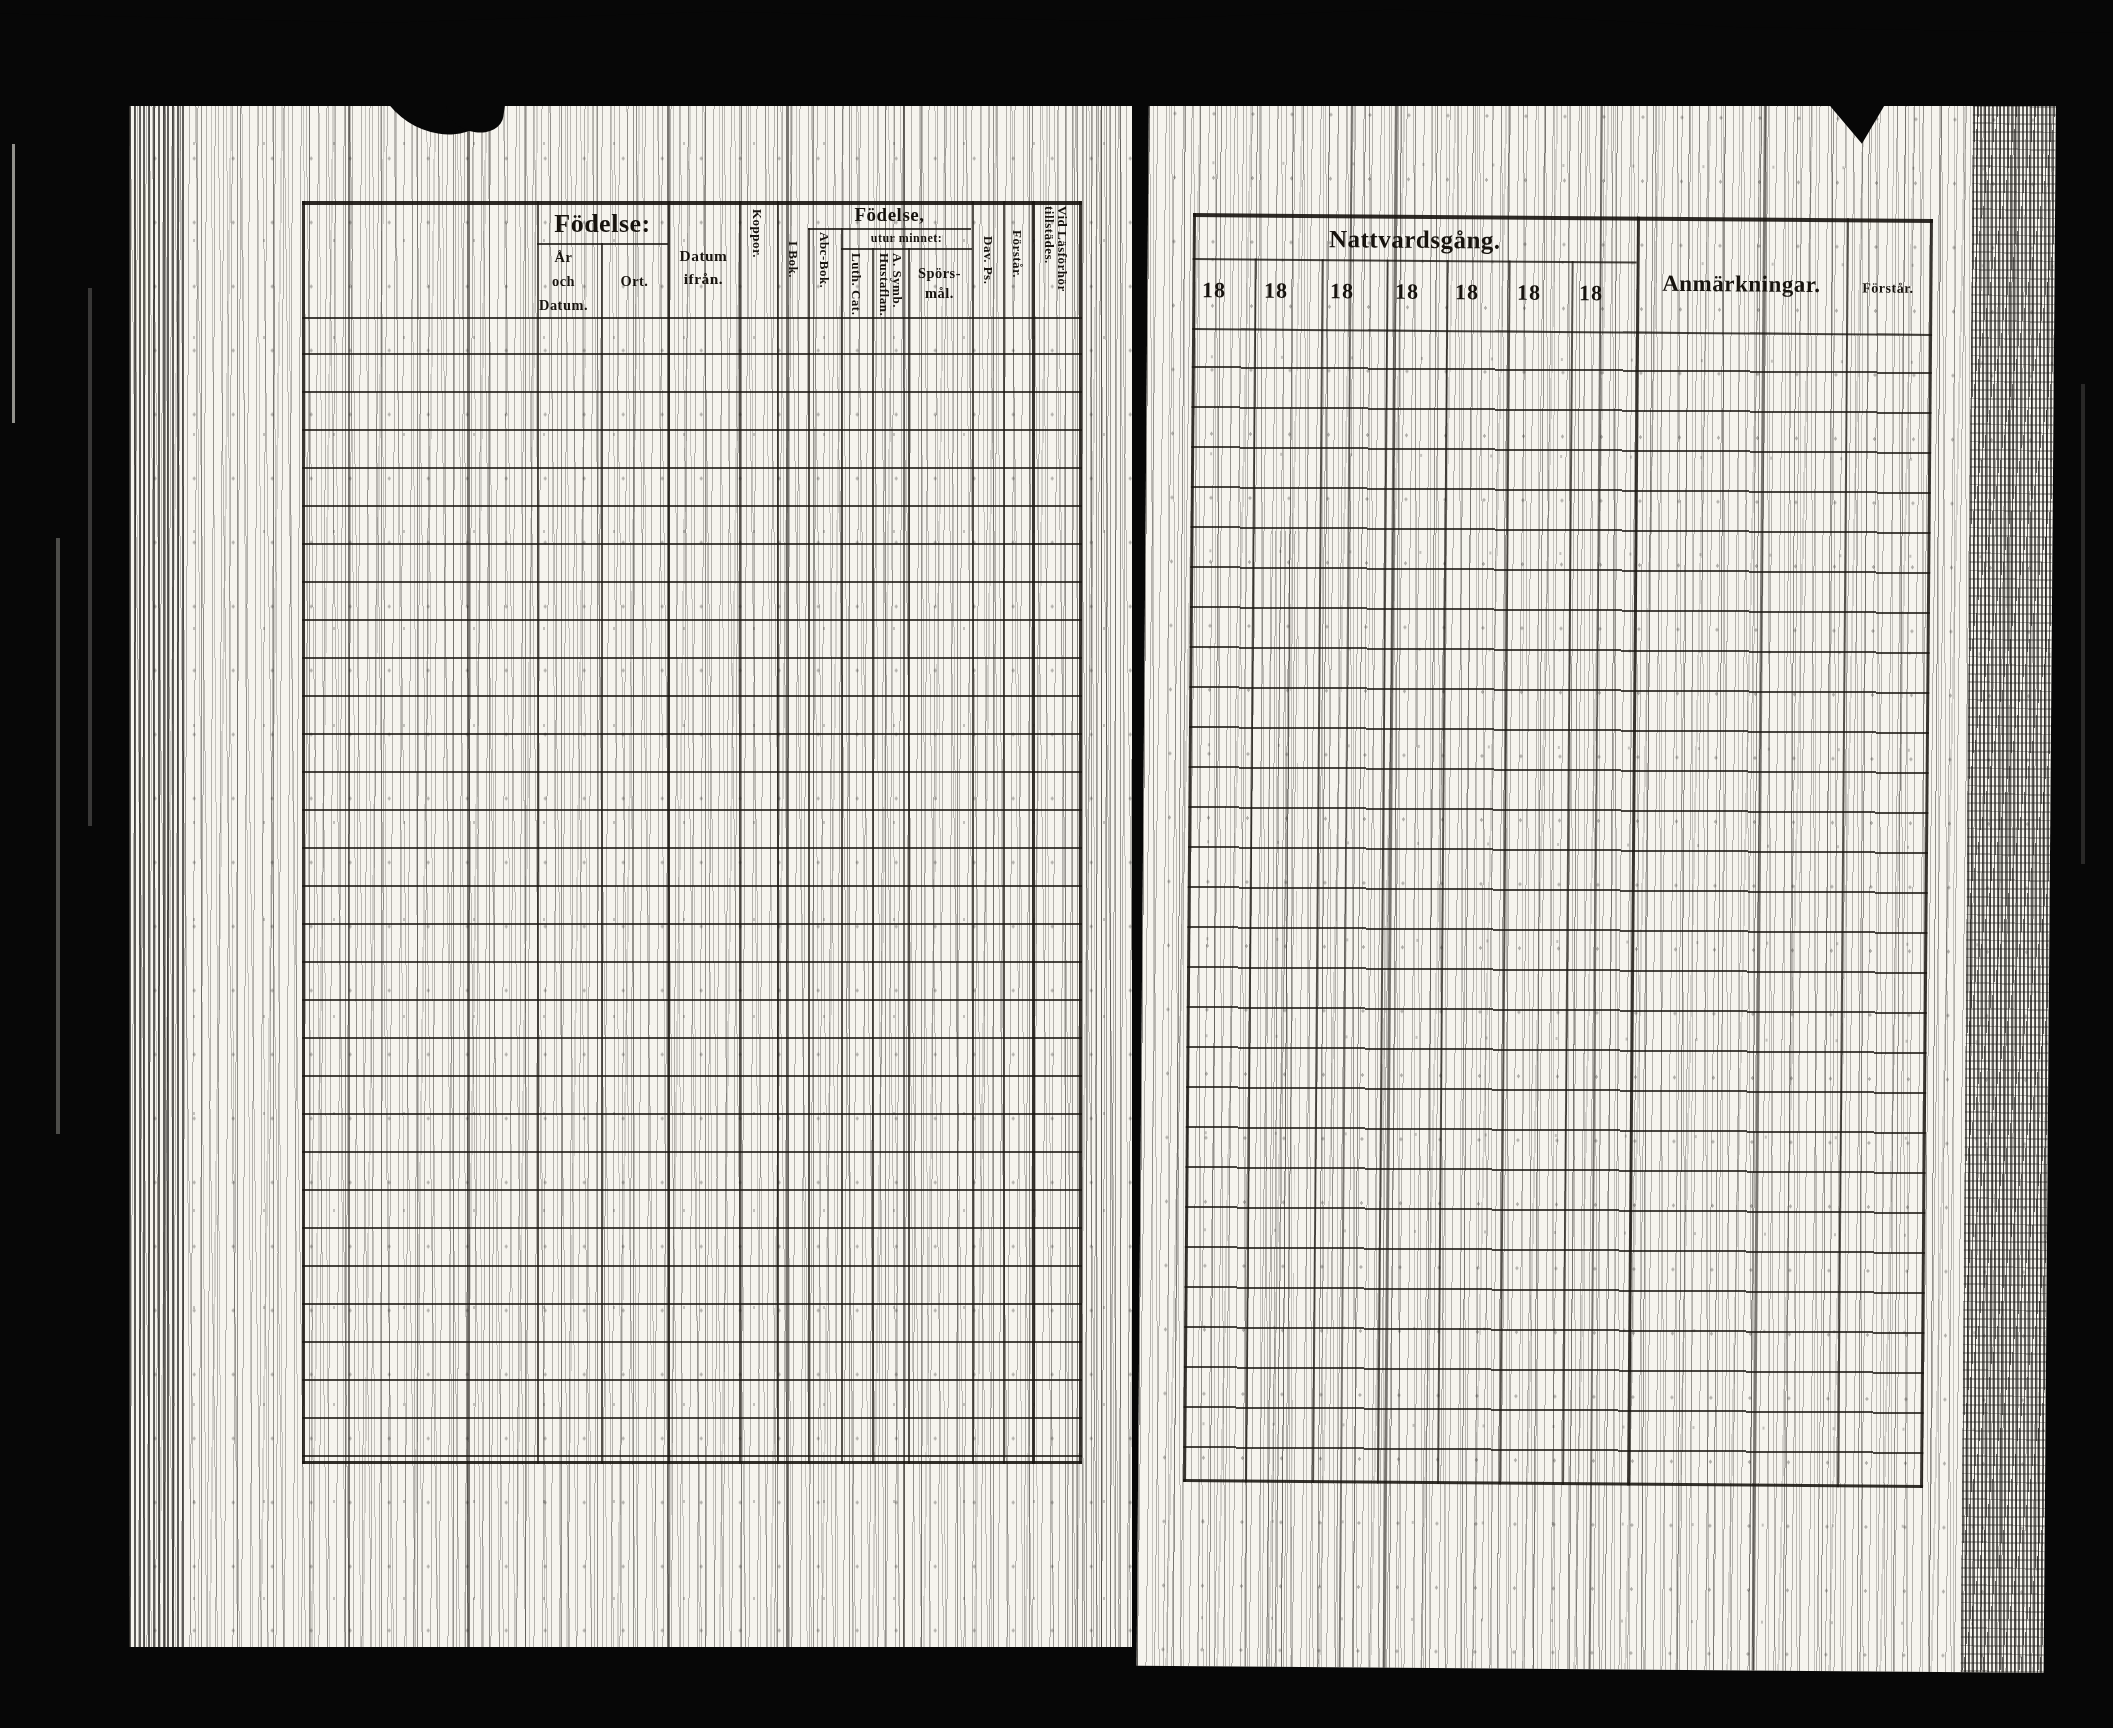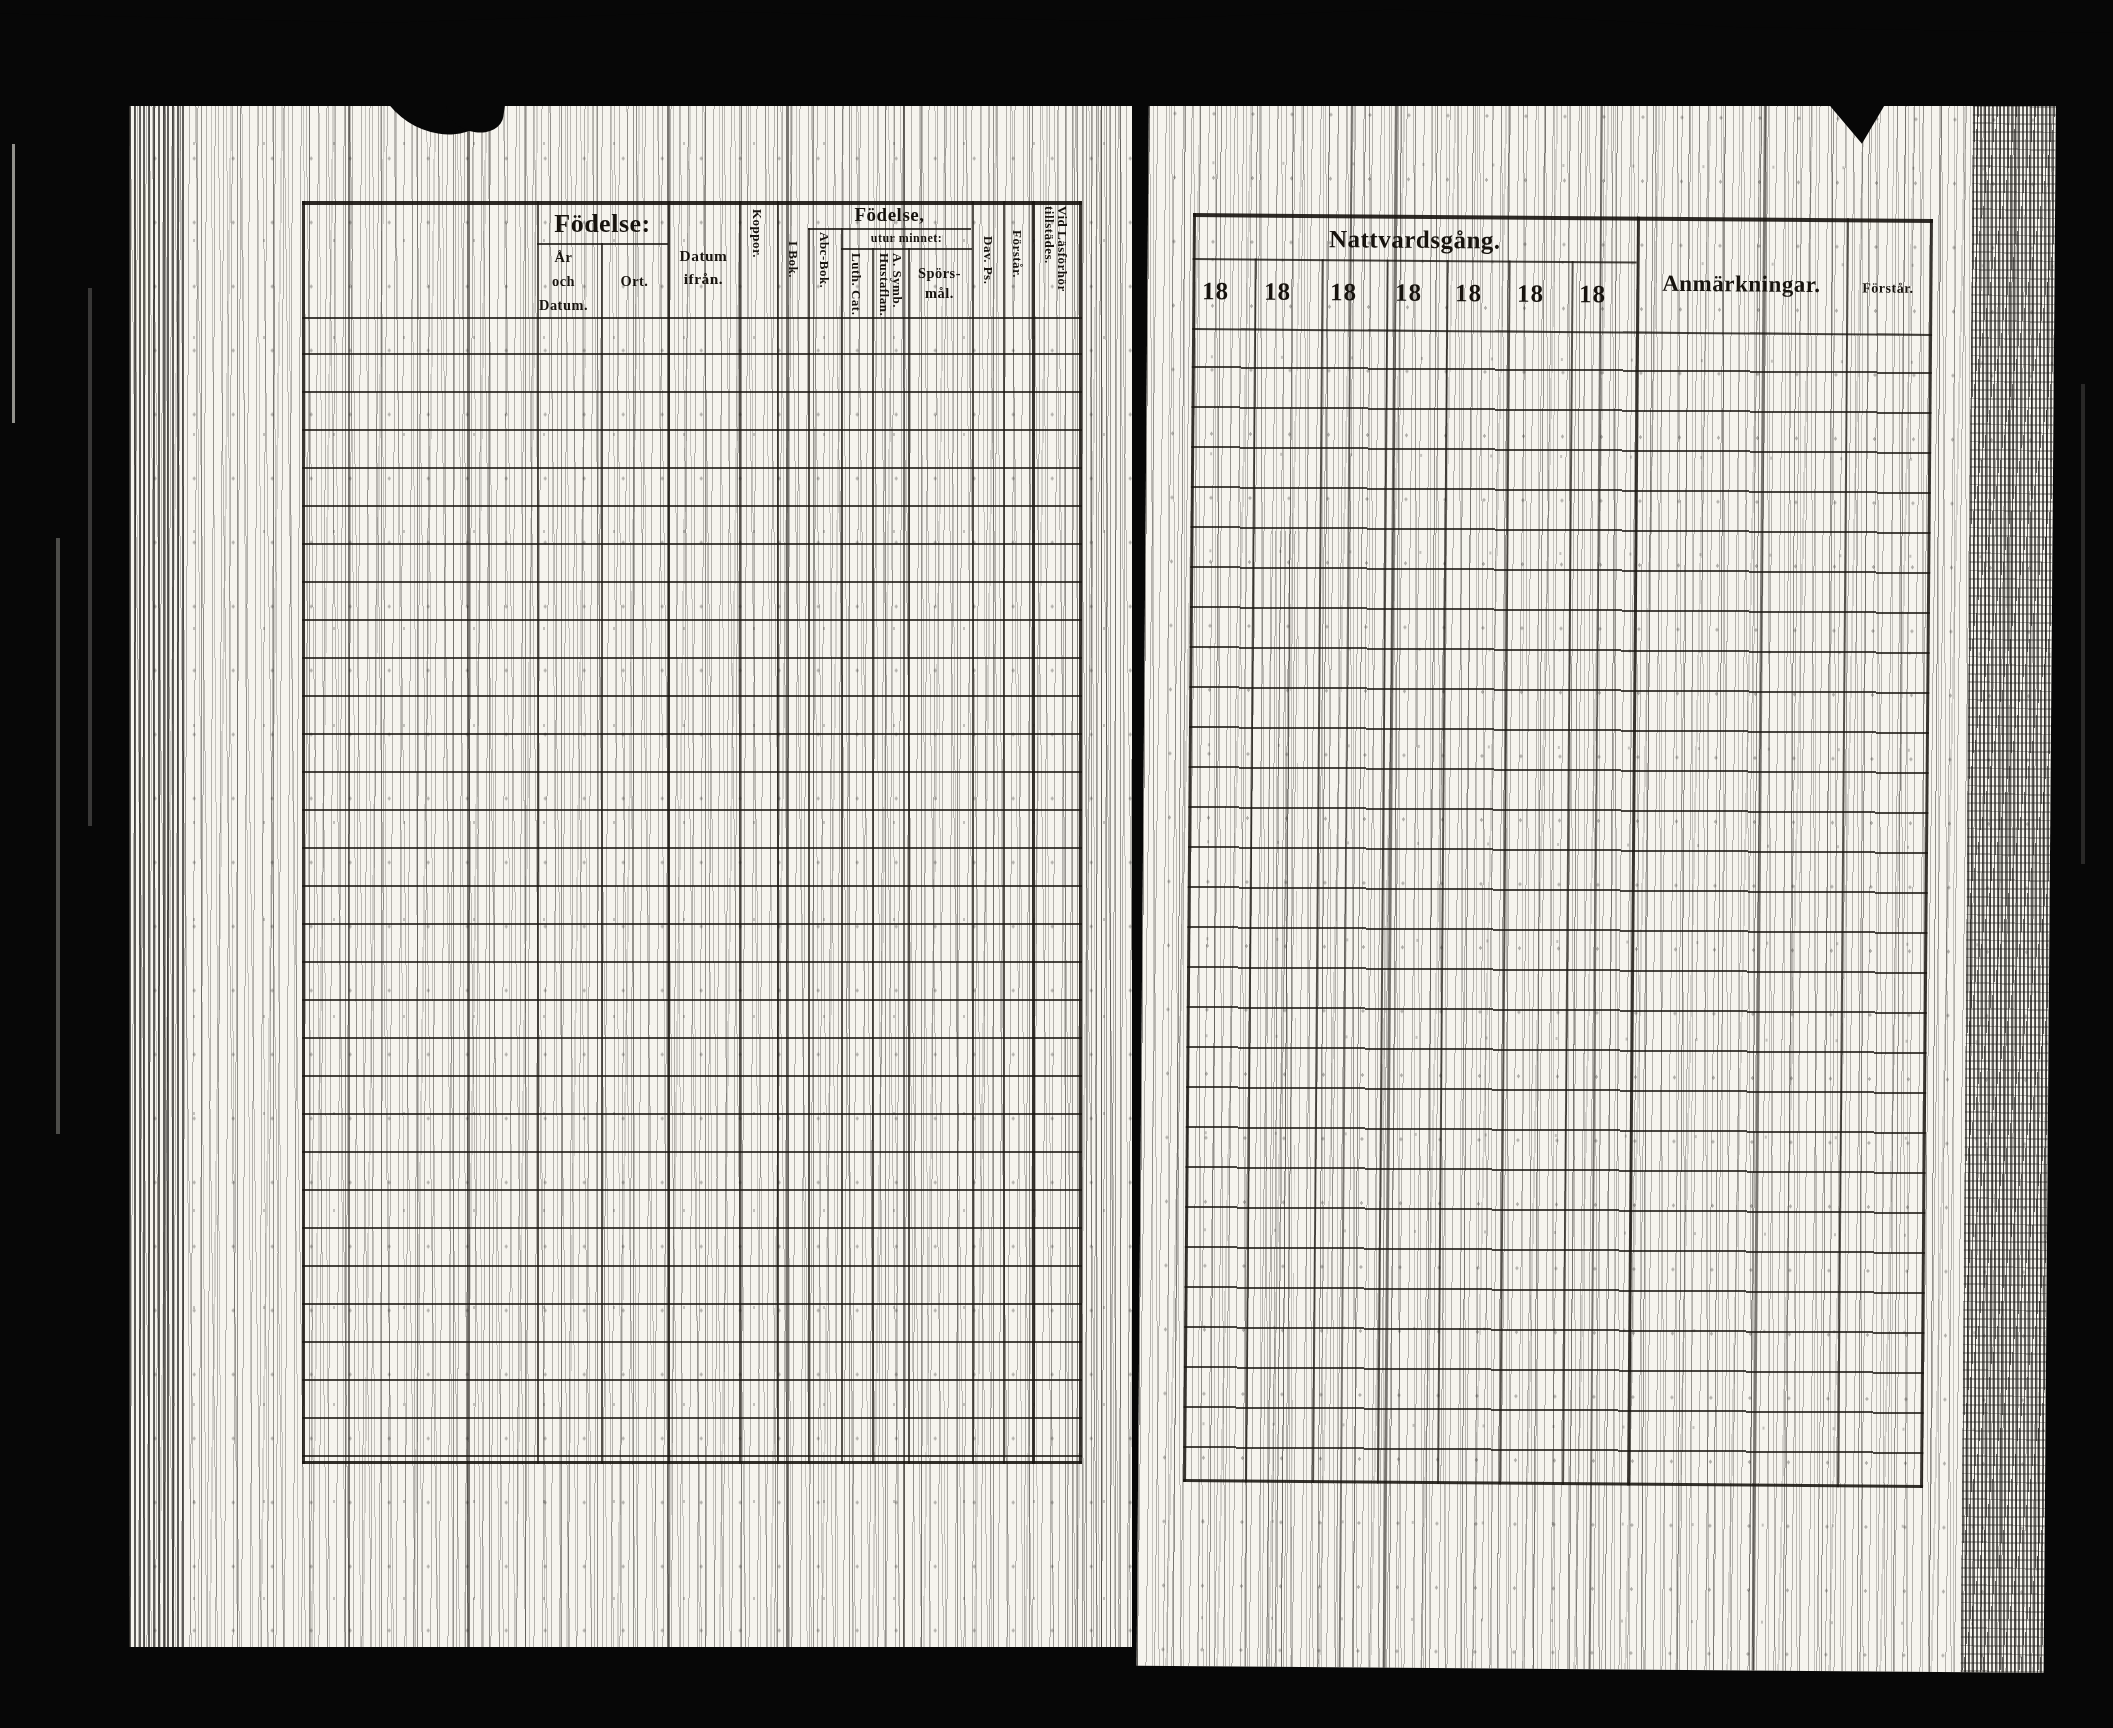--- a/index.html
+++ b/index.html
@@ -67,21 +67,21 @@
   
   .lbl{position:absolute;display:flex;align-items:center;justify-content:center;
        text-align:center;white-space:pre-line;letter-spacing:0.5px;font-weight:700;}
   .vlabel{writing-mode:vertical-rl;display:flex;align-items:center;justify-content:flex-start;
           white-space:pre-line;letter-spacing:0.5px;font-weight:700;line-height:1.05;}
   .big{font-size:26px;}
   .mid{font-size:15.4px;line-height:23px;}
   .small{font-size:14.4px;line-height:24px;}
   .vsmall{font-size:13px;}
   .yearrow{position:absolute;display:flex;}
-  .yearcell{font-size:25px;font-weight:700;padding-left:9.6px;padding-top:19px;box-sizing:border-box;letter-spacing:1px;}
+  .yearcell{font-size:22px;font-weight:700;padding-left:9.6px;padding-top:19px;box-sizing:border-box;letter-spacing:1px;}
 </style>
 </head>
 <body>
 
 <div id="stage">
 
   <div class="page" id="left-page">
     <div class="streaks"></div>
     <div class="dust"></div>
     <div class="edge-band" id="left-page-left-band"></div>

